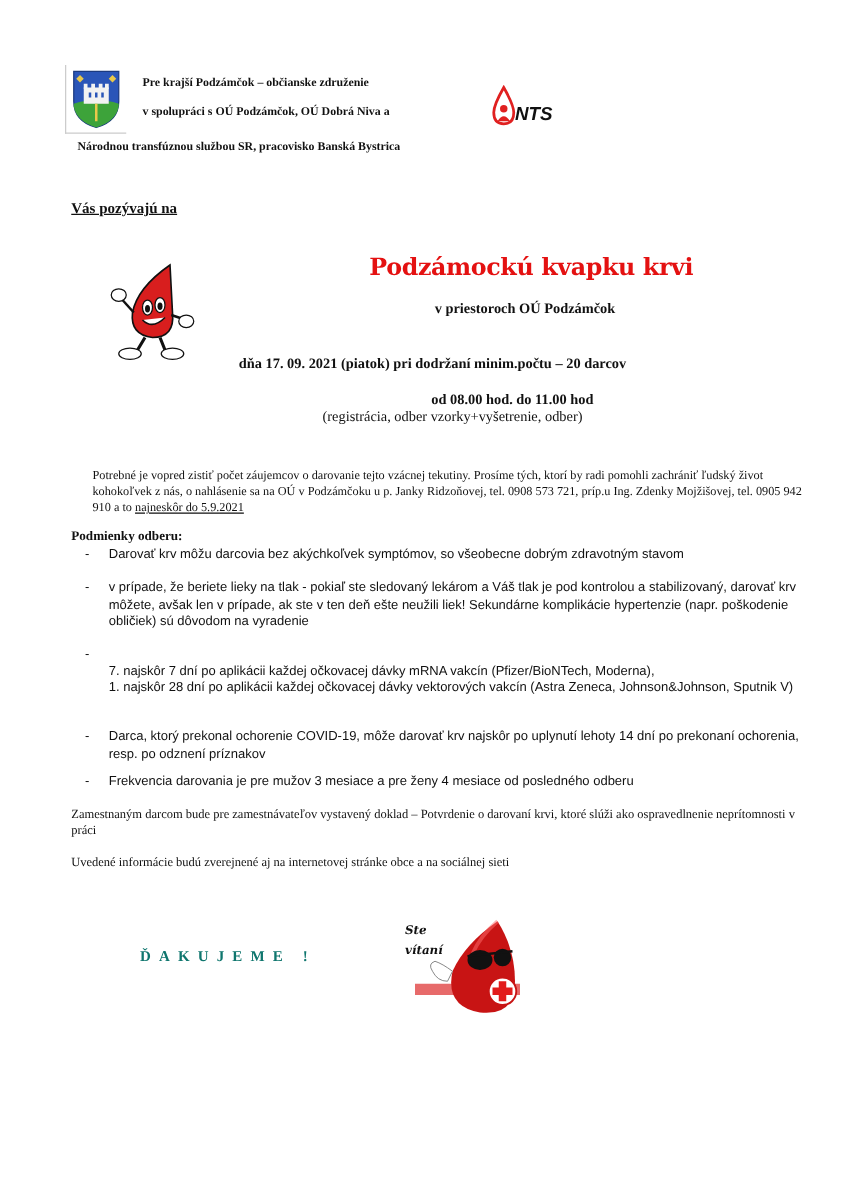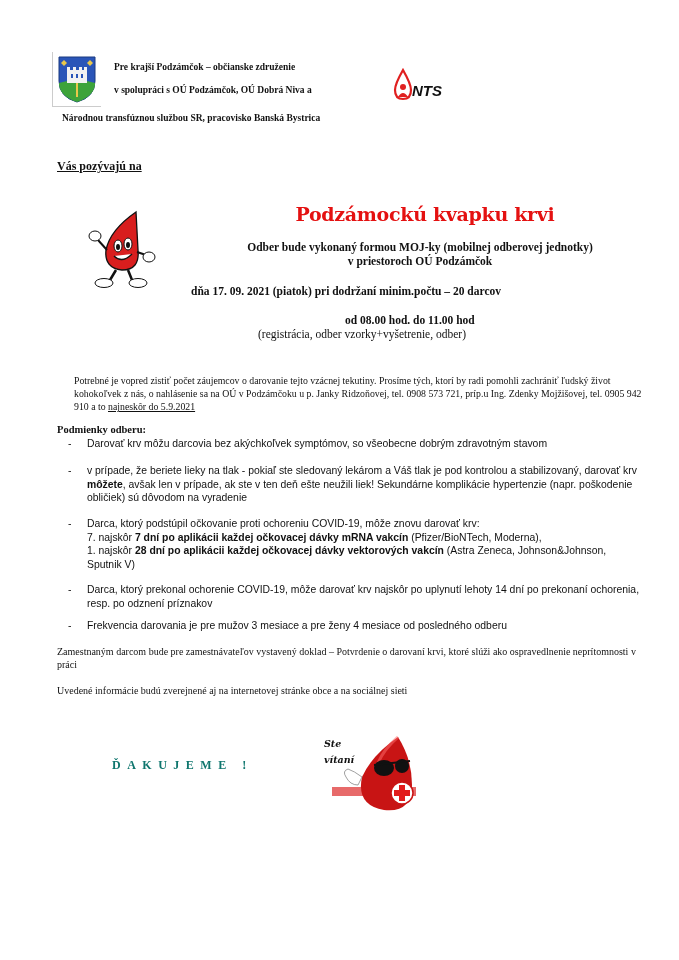--- a/index.html
+++ b/index.html
@@ -16,21 +16,21 @@
   .sub { left:210px; top:240px; width:420px; text-align:center; font-size:11.5px; font-weight:bold; line-height:14px; }
   .date { left:191px; top:285px; font-size:11.5px; font-weight:bold; white-space:nowrap; }
   .time { left:345px; top:314px; font-size:11.5px; font-weight:bold; white-space:nowrap; }
   .reg { left:258px; top:328px; font-size:11.5px; white-space:nowrap; }
   .para { left:74px; top:374px; width:580px; font-size:9.8px; line-height:13.2px; }
   .para .u { text-decoration:underline; }
   .cond-h { left:57px; top:424px; font-size:10.5px; font-weight:bold; }
   .li { position:absolute; left:68px; width:570px; font-family:"Liberation Sans", sans-serif; font-size:10.4px; line-height:13.6px; }
   .li .dash { position:absolute; left:0; top:0; width:12px; }
   .li .txt { position:absolute; left:19px; width:555px; }
-  .b { font-weight:bold; }
+  .b { font-weight:normal; }
   .foot1 { left:57px; top:645px; width:580px; font-size:10px; line-height:13.4px; }
   .foot2 { left:57px; top:685px; font-size:10px; }
   .thanks { left:112px; top:758px; font-size:12px; font-weight:bold; color:#0f766e; letter-spacing:6.5px; font-family:"Liberation Serif", serif; white-space:nowrap; }
   .welcome { left:322px; top:735px; width:104px; height:82px; }
   .welcome-txt { font-family:"DejaVu Serif", serif; font-style:italic; font-weight:bold; font-size:9.5px; fill:#111; }
 </style>
 </head>
 <body>
 
 <div class="abs coat-frame"></div>
@@ -74,21 +74,20 @@
   <ellipse cx="15" cy="26" rx="6" ry="5" fill="#fff" stroke="#111"></ellipse>
   <path d="M57 42 L66 45" stroke="#111" stroke-width="2"></path>
   <ellipse cx="69" cy="47" rx="6" ry="5" fill="#fff" stroke="#111"></ellipse>
   <path d="M36 60 L30 70 M48 60 L52 70" stroke="#111" stroke-width="2.5"></path>
   <ellipse cx="24" cy="73" rx="9" ry="4.5" fill="#fff" stroke="#111"></ellipse>
   <ellipse cx="58" cy="73" rx="9" ry="4.5" fill="#fff" stroke="#111"></ellipse>
 </svg>
 
 <div class="abs title">Podzámockú kvapku krvi</div>
 <div class="abs sub">
-  <div>Odber bude vykonaný formou MOJ-ky (mobilnej odberovej jednotky)</div>
   <div>v priestoroch OÚ Podzámčok</div>
 </div>
 <div class="abs date">dňa 17. 09. 2021 (piatok) pri dodržaní minim.počtu – 20 darcov</div>
 <div class="abs time">od 08.00 hod. do 11.00 hod</div>
 <div class="abs reg">(registrácia, odber vzorky+vyšetrenie, odber)</div>
 
 <div class="abs para serif"><span>Potrebné je vopred zistiť počet záujemcov o darovanie tejto vzácnej tekutiny. Prosíme tých, ktorí by radi pomohli zachrániť ľudský život kohokoľvek z nás, o nahlásenie sa na OÚ v Podzámčoku u p. Janky Ridzoňovej, tel. 0908 573 721, príp.u Ing. Zdenky Mojžišovej, tel. 0905 942 910 a to </span><span class="u">najneskôr do 5.9.2021</span></div>
 
 <div class="abs cond-h">Podmienky odberu:</div>
 
@@ -98,21 +97,21 @@
 </div>
 
 <div class="li" style="top:464px; height:42px;">
   <span class="dash">-</span>
   <span class="txt"><span>v prípade, že beriete lieky na tlak  - pokiaľ ste sledovaný lekárom a Váš tlak je pod kontrolou a stabilizovaný, darovať krv </span><span class="b">môžete</span><span>, avšak len v prípade, ak ste v ten deň ešte neužili liek! Sekundárne komplikácie hypertenzie (napr. poškodenie obličiek) sú dôvodom na vyradenie</span></span>
 </div>
 
 <div class="li" style="top:517px; height:56px;">
   <span class="dash">-</span>
   <span class="txt">
-    <span>Darca, ktorý podstúpil očkovanie proti ochoreniu COVID-19, môže znovu darovať krv:</span><br>
+    <br>
     <span>7. najskôr </span><span class="b">7 dní po aplikácii každej očkovacej dávky mRNA vakcín</span><span> (Pfizer/BioNTech, Moderna),</span><br>
     <span>1. najskôr </span><span class="b">28 dní po aplikácii každej očkovacej dávky vektorových vakcín</span><span> (Astra Zeneca, Johnson&amp;Johnson, Sputnik V)</span>
   </span>
 </div>
 
 <div class="li" style="top:583px; height:28px;">
   <span class="dash">-</span>
   <span class="txt">Darca, ktorý prekonal ochorenie COVID-19, môže darovať krv najskôr po uplynutí lehoty 14 dní po prekonaní ochorenia, resp. po odznení príznakov</span>
 </div>
 

